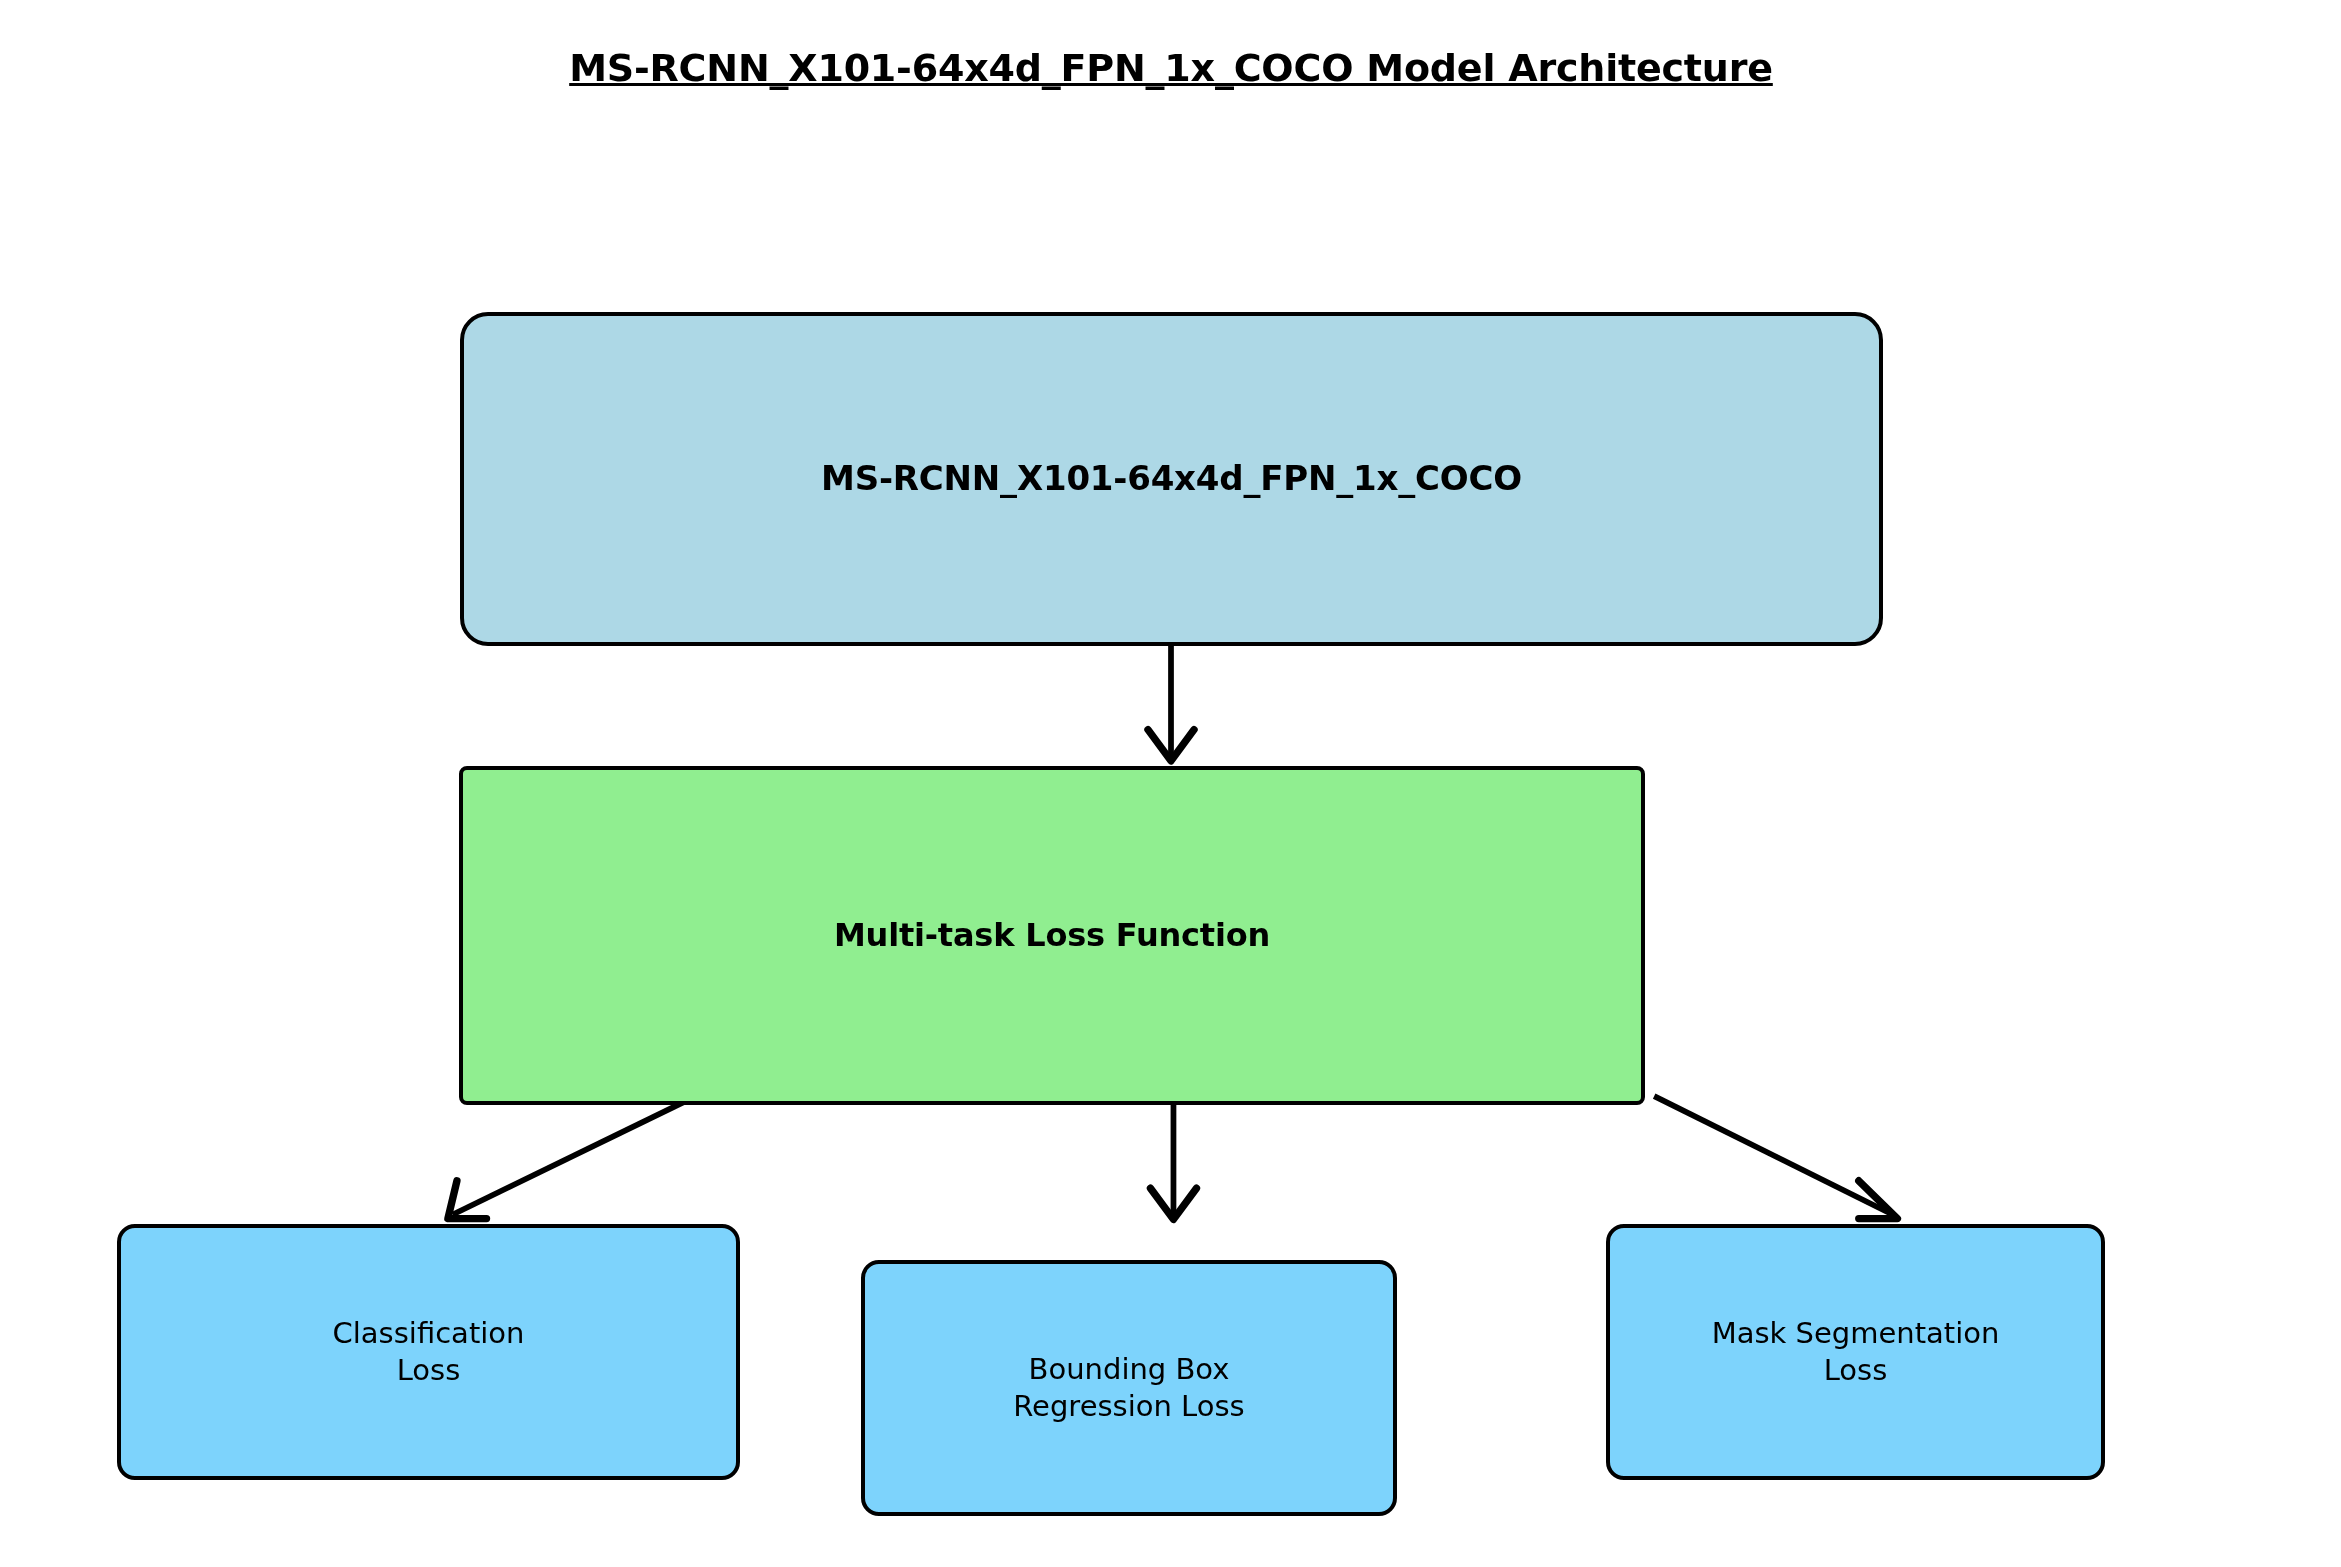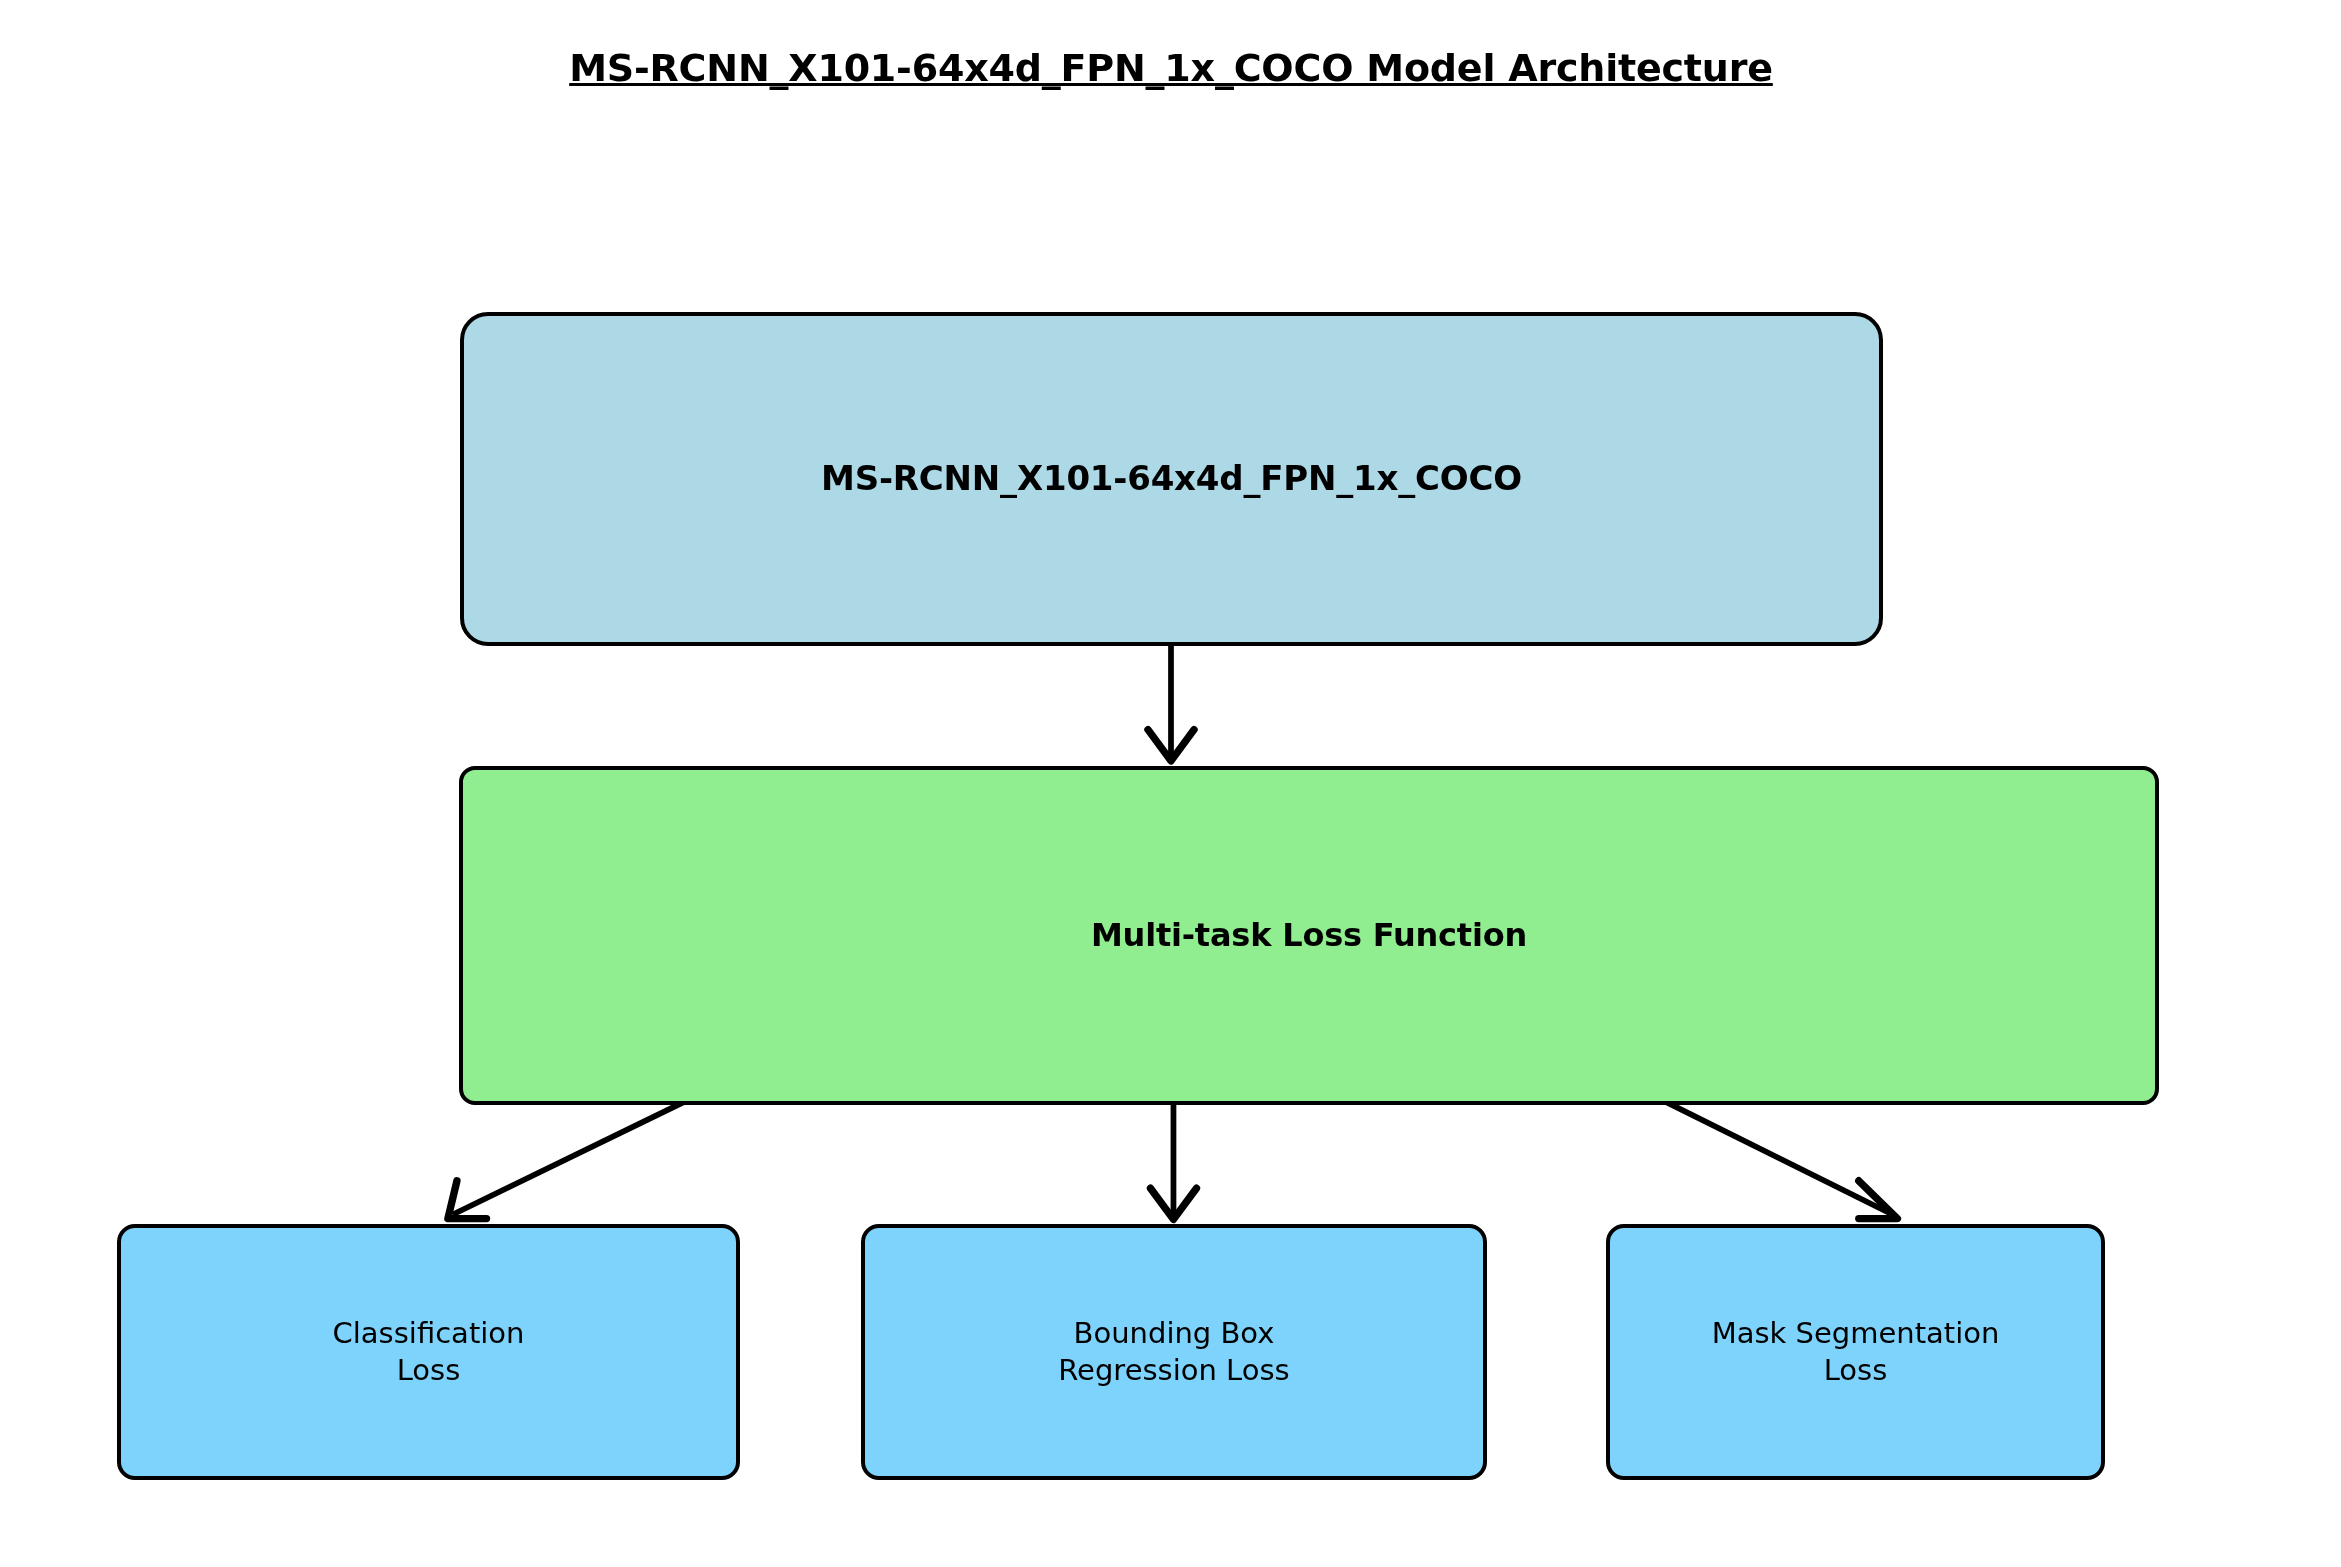--- a/index.html
+++ b/index.html
@@ -65,43 +65,43 @@
   }
   .node-model .node-label {
     font-size: 34px;
     font-weight: bold;
     letter-spacing: -0.2px;
   }
 
   .node-loss {
     left: 459px;
     top: 766px;
-    width: 1700px;
+    width: 1186px;
     height: 339px;
     background: #90EE90;
-    border-radius: 16px;
+    border-radius: 8px;
   }
   .node-loss .node-label {
     font-size: 32px;
     font-weight: bold;
     letter-spacing: -0.2px;
   }
 
   .node-leaf {
     top: 1224px;
     height: 256px;
     background: #7dd3fc;
     border-radius: 18px;
   }
   .node-leaf .node-label {
     font-size: 29px;
     font-weight: normal;
   }
   .leaf-0 { left: 117px;  width: 623px; }
-  .leaf-1 { left: 861px; width: 626px; }
+  .leaf-1 { left: 861px; width: 536px; margin-top: 36px; }
   .leaf-2 { left: 1606px; width: 499px; justify-content: center; }
 
   
   #arrow-layer {
     position: absolute;
     left: 0; top: 0;
     width: 2342px;
     height: 1567px;
     pointer-events: none;
   }

